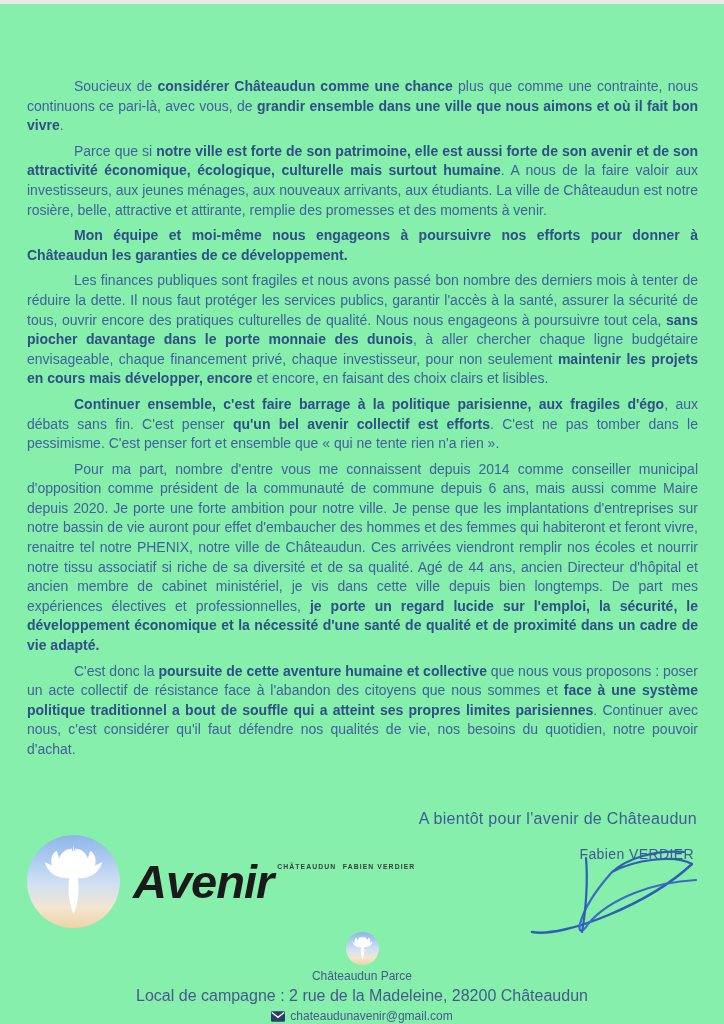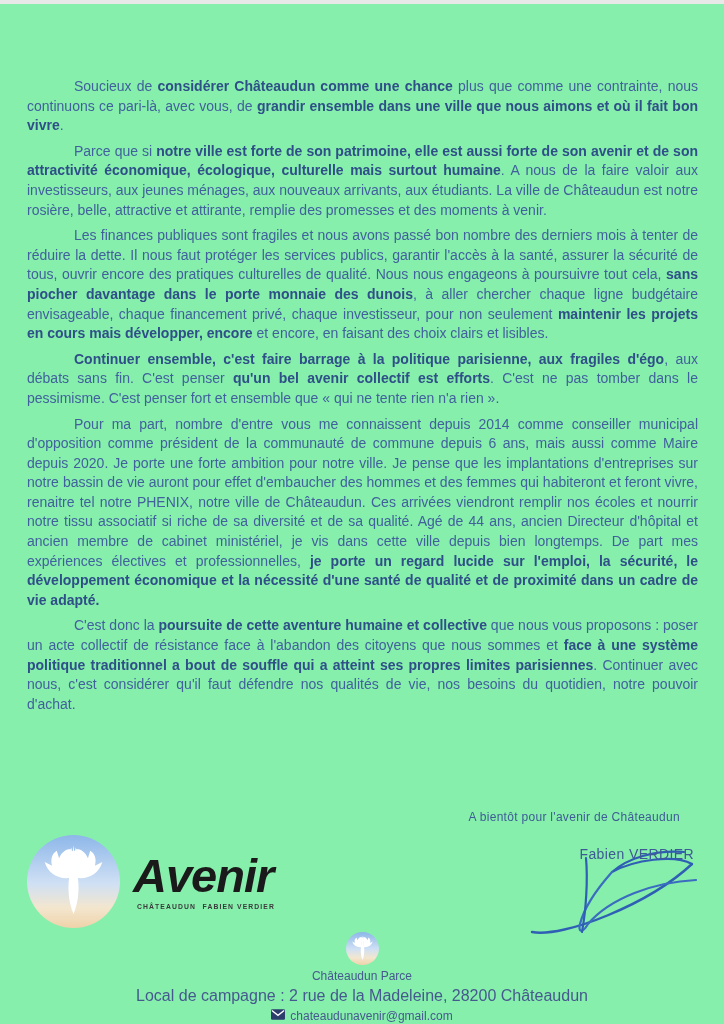--- a/index.html
+++ b/index.html
@@ -17,39 +17,39 @@
     color:#41619c;
     font-size:14px;line-height:19.6px;
     text-align:justify;
   }
   .para{margin:0 0 6px 0;text-indent:47px;}
   .para .b{font-weight:bold;color:#2e4f87;}
   .para.heavy{color:#33558e;letter-spacing:.2px;}
   .para.heavy .b{color:#33558e;font-weight:800;}
   
   .closing{
-    position:absolute;top:806px;right:44px;
-    font-size:12px;color:#3e5c96;letter-spacing:.3px;
+    position:absolute;top:806px;right:27px;
+    font-size:16px;color:#3e5c96;letter-spacing:.3px;
   }
   .signature-block{
     position:absolute;top:842px;right:20px;width:195px;
     text-align:right;
   }
   .signature-name{
     font-size:14px;color:#3d5a94;letter-spacing:.4px;
     padding-right:10px;position:relative;z-index:1;
   }
   .signature-scrawl{display:block;margin:-16px 0 0 auto;}
   
   .logo-block{
     position:absolute;left:27px;top:831px;
     display:flex;align-items:center;gap:13px;
   }
   .logo-circle{display:block;}
-  .brand-col{display:flex;flex-direction:column;}
+  .brand-col{display:flex;flex-direction:row;}
   .brand-word{
     font-size:47px;font-weight:800;font-style:italic;
     color:#1a1a1a;letter-spacing:-1px;line-height:46px;
   }
   .brand-subrow{
     display:flex;justify-content:space-between;
     width:138px;margin:4px 0 0 4px;
   }
   .brand-sub{
     font-size:6.8px;letter-spacing:1.1px;color:#3a3a3a;font-weight:bold;
@@ -57,21 +57,21 @@
   
   .footer{
     position:absolute;left:0;right:0;top:928px;
     text-align:center;color:#46598e;
   }
   .footer-logo{display:block;margin:0 auto;}
   .footer-org{font-size:12px;margin-top:4px;}
   .footer-address{font-size:16px;margin-top:4px;}
   .footer-email{
     font-size:12px;margin-top:4px;
-    display:flex;justify-content:center;gap:5px;
+    display:flex;align-items:center;justify-content:center;gap:5px;
   }
   .hidden-defs{position:absolute;width:0;height:0;}
 </style>
 </head>
 <body>
 
 <svg class="hidden-defs" aria-hidden="true">
   <defs>
     <linearGradient id="skyGrad" x1="0" y1="0" x2="0" y2="1">
       <stop offset="0%" stop-color="#8db7e9"></stop>
@@ -93,20 +93,21 @@
       </g>
     </g>
   </defs>
 </svg>
 
 <div class="page">
 
   <div class="letter-body">
       <p class="para"><span>Soucieux de </span><span class="b">considérer Châteaudun comme une chance</span><span> plus que comme une contrainte, nous continuons ce pari-là, avec vous, de </span><span class="b">grandir ensemble dans une ville que nous aimons et où il fait bon vivre</span><span>.</span></p>
       <p class="para"><span>Parce que si </span><span class="b">notre ville est forte de son patrimoine, elle est aussi forte de son avenir et de son attractivité économique, écologique, culturelle mais surtout humaine</span><span>. A nous de la faire valoir aux investisseurs, aux jeunes ménages, aux nouveaux arrivants, aux étudiants. La ville de Châteaudun est notre rosière, belle, attractive et attirante, remplie des promesses et des moments à venir.</span></p>
+      <p class="para"><span class="b">Mon équipe et moi-même nous engageons à poursuivre nos efforts pour donner à Châteaudun les garanties de ce développement.</span></p>
       <p class="para"><span>Les finances publiques sont fragiles et nous avons passé bon nombre des derniers mois à tenter de réduire la dette. Il nous faut protéger les services publics, garantir l'accès à la santé, assurer la sécurité de tous, ouvrir encore des pratiques culturelles de qualité. Nous nous engageons à poursuivre tout cela, </span><span class="b">sans piocher davantage dans le porte monnaie des dunois</span><span>, à aller chercher chaque ligne budgétaire envisageable, chaque financement privé, chaque investisseur, pour non seulement </span><span class="b">maintenir les projets en cours mais développer, encore</span><span> et encore, en faisant des choix clairs et lisibles.</span></p>
       <p class="para"><span class="b">Continuer ensemble, c'est faire barrage à la politique parisienne, aux fragiles d'égo</span><span>, aux débats sans fin. C'est penser </span><span class="b">qu'un bel avenir collectif est efforts</span><span>. C'est ne pas tomber dans le pessimisme. C'est penser fort et ensemble que « qui ne tente rien n'a rien ».</span></p>
       <p class="para"><span>Pour ma part, nombre d'entre vous me connaissent depuis 2014 comme conseiller municipal d'opposition comme président de la communauté de commune depuis 6 ans, mais aussi comme Maire depuis 2020. Je porte une forte ambition pour notre ville. Je pense que les implantations d'entreprises sur notre bassin de vie auront pour effet d'embaucher des hommes et des femmes qui habiteront et feront vivre, renaitre tel notre PHENIX, notre ville de Châteaudun. Ces arrivées viendront remplir nos écoles et nourrir notre tissu associatif si riche de sa diversité et de sa qualité. Agé de 44 ans, ancien Directeur d'hôpital et ancien membre de cabinet ministériel, je vis dans cette ville depuis bien longtemps. De part mes expériences électives et professionnelles, </span><span class="b">je porte un regard lucide sur l'emploi, la sécurité, le développement économique et la nécessité d'une santé de qualité et de proximité dans un cadre de vie adapté.</span></p>
       <p class="para"><span>C'est donc la </span><span class="b">poursuite de cette aventure humaine et collective</span><span> que nous vous proposons : poser un acte collectif de résistance face à l'abandon des citoyens que nous sommes et </span><span class="b">face à une système politique traditionnel a bout de souffle qui a atteint ses propres limites parisiennes</span><span>. Continuer avec nous, c'est considérer qu'il faut défendre nos qualités de vie, nos besoins du quotidien, notre pouvoir d'achat.</span></p>
     </div>
 
   <div class="closing">A bientôt pour l'avenir de Châteaudun</div>
 
   <div class="signature-block">
     <div class="signature-name">Fabien VERDIER</div>

